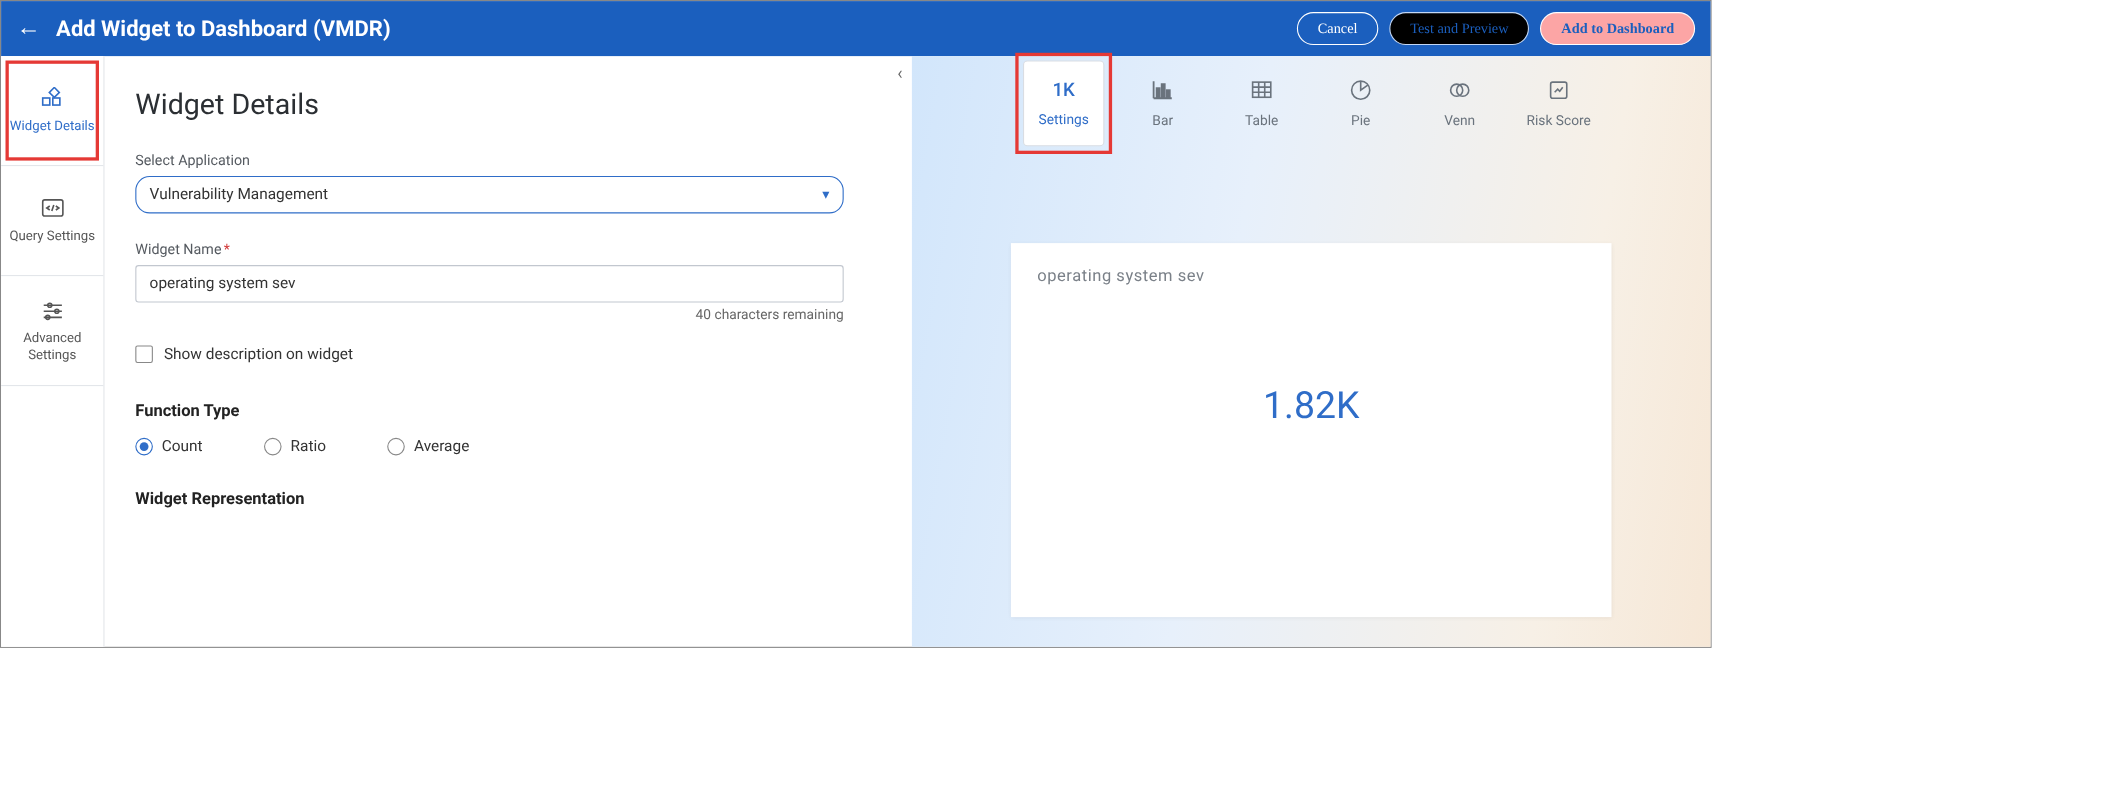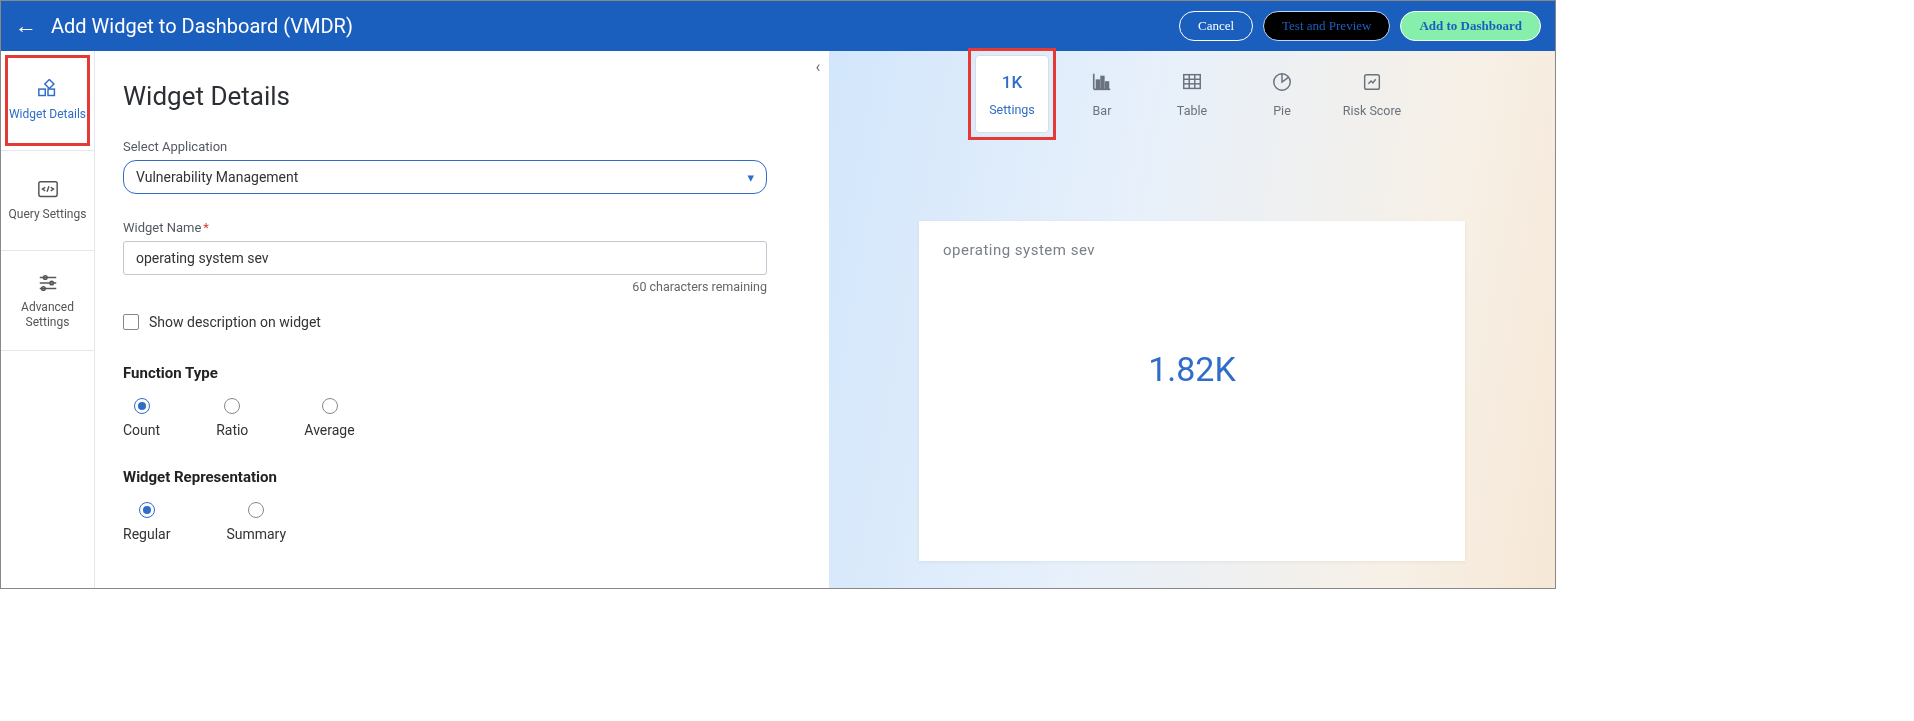--- a/index.html
+++ b/index.html
@@ -9,34 +9,34 @@
   
   .header {
     height: 50px;
     background: #1B5FBE;
     color: #fff;
     display: flex;
     align-items: center;
     padding: 0 14px;
   }
   .header .back { font-size: 22px; margin-right: 14px; line-height: 1; }
-  .header .title { font-size: 20px; font-weight: 400; flex: 1; }
+  .header .title { font-size: 20px; font-weight: 700; flex: 1; }
   .header .btn {
     border-radius: 18px;
     padding: 6px 18px;
     font-size: 13px;
     margin-left: 10px;
     cursor: pointer;
     border: 1.5px solid #fff;
     background: transparent;
     color: #fff;
     font-family: Liberation Serif, serif;
   }
   .header .btn.test { background: #000000; color: #1B5FBE; border-color: #c2d7f5; }
-  .header .btn.add { background: #86efac; color: #1B5FBE; font-weight: 600; border-color: #fff; }
+  .header .btn.add { background: #fca5a5; color: #1B5FBE; font-weight: 600; border-color: #fff; }
 
   
   .body { display: flex; height: calc(100% - 50px); }
 
   
   .sidebar { width: 94px; border-right: 1px solid #e3e6ea; background: #fff; }
   .side-item {
     height: 100px;
     border-bottom: 1px solid #e3e6ea;
     display: flex;
@@ -84,21 +84,21 @@
     font-size: 14px;
     color: #333;
     background: #fff;
   }
   .helper-right { text-align: right; font-size: 12.5px; color: #666; margin-top: 4px; margin-bottom: 20px; }
   .checkbox-row { display: flex; align-items: center; gap: 10px; font-size: 14px; color: #333; margin-bottom: 34px; }
   .checkbox-box { width: 16px; height: 16px; border: 1.5px solid #888; border-radius: 2px; }
 
   .section-label { font-size: 15px; font-weight: 700; color: #222; margin-bottom: 16px; }
   .radio-row { display: flex; gap: 56px; margin-bottom: 30px; }
-  .radio-opt { display: flex; align-items: center; gap: 8px; font-size: 14px; color: #333; flex-direction: column; }
+  .radio-opt { display: flex; align-items: center; gap: 8px; font-size: 14px; color: #333; }
   .radio-circle { width: 16px; height: 16px; border: 1.5px solid #2F6DC8; border-radius: 50%; display: flex; align-items: center; justify-content: center; }
   .radio-circle.off { border-color: #888; }
   .radio-dot { width: 8px; height: 8px; background: #2F6DC8; border-radius: 50%; }
 
   
   .collapse { width: 22px; display:flex; align-items:flex-start; justify-content:center; padding-top:6px; color:#666; font-size:16px; }
 
   
   .preview {
     flex: 1;
@@ -184,21 +184,21 @@
       <div class="field-label">Select Application</div>
       <div class="select-box">
         <span>Vulnerability Management</span>
         <span class="chev">▾</span>
       </div>
 
       <div class="field-label">
         <span>Widget Name</span><span class="req-star">*</span>
       </div>
       <input class="text-input" value="operating system sev" style="">
-      <div class="helper-right">60 characters remaining</div>
+      <div class="helper-right">40 characters remaining</div>
 
       <div class="checkbox-row">
         <span class="checkbox-box"></span>
         <span>Show description on widget</span>
       </div>
 
       <div class="section-label">Function Type</div>
       <div class="radio-row">
         <label class="radio-opt">
           <span class="radio-circle">
@@ -210,32 +210,20 @@
           <span class="radio-circle off"></span>
           <span>Ratio</span>
         </label>
         <label class="radio-opt">
           <span class="radio-circle off"></span>
           <span>Average</span>
         </label>
       </div>
 
       <div class="section-label">Widget Representation</div>
-      <div class="radio-row">
-        <label class="radio-opt">
-          <span class="radio-circle">
-              <span class="radio-dot"></span>
-            </span>
-          <span>Regular</span>
-        </label>
-        <label class="radio-opt">
-          <span class="radio-circle off"></span>
-          <span>Summary</span>
-        </label>
-      </div>
     </div>
 
     <div class="collapse">‹</div>
 
     <div class="preview">
       <div class="type-row">
         <div class="type-item active highlighted">
           <span class="num-ic">1K</span>
           <span>Settings</span>
         </div>
@@ -261,20 +249,27 @@
         </div>
         <div class="type-item">
           <svg viewBox="0 0 24 24" fill="none" stroke="#6a737d" stroke-width="1.6">
             <circle cx="12" cy="12" r="9"></circle>
               <path d="M12 3v9l7-5"></path>
           </svg>
           <span>Pie</span>
         </div>
         <div class="type-item">
           <svg viewBox="0 0 24 24" fill="none" stroke="#6a737d" stroke-width="1.6">
+            <circle cx="9" cy="12" r="6"></circle>
+              <circle cx="15" cy="12" r="6"></circle>
+          </svg>
+          <span>Venn</span>
+        </div>
+        <div class="type-item">
+          <svg viewBox="0 0 24 24" fill="none" stroke="#6a737d" stroke-width="1.6">
             <rect x="4" y="4" width="16" height="16" rx="2"></rect>
               <path d="M8 14l3-3 2 2 3-4"></path>
           </svg>
           <span>Risk Score</span>
         </div>
       </div>
 
       <div class="preview-card">
         <div class="card-title">operating system sev</div>
         <div class="big-number">1.82K</div>

